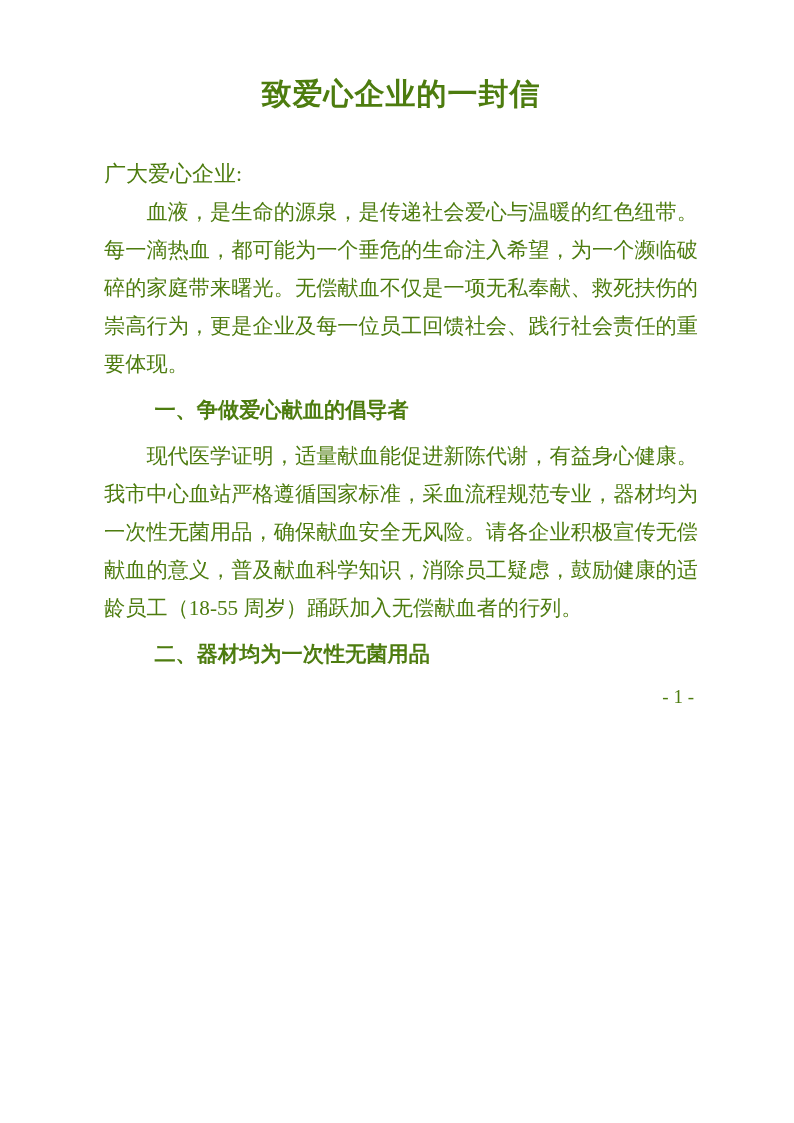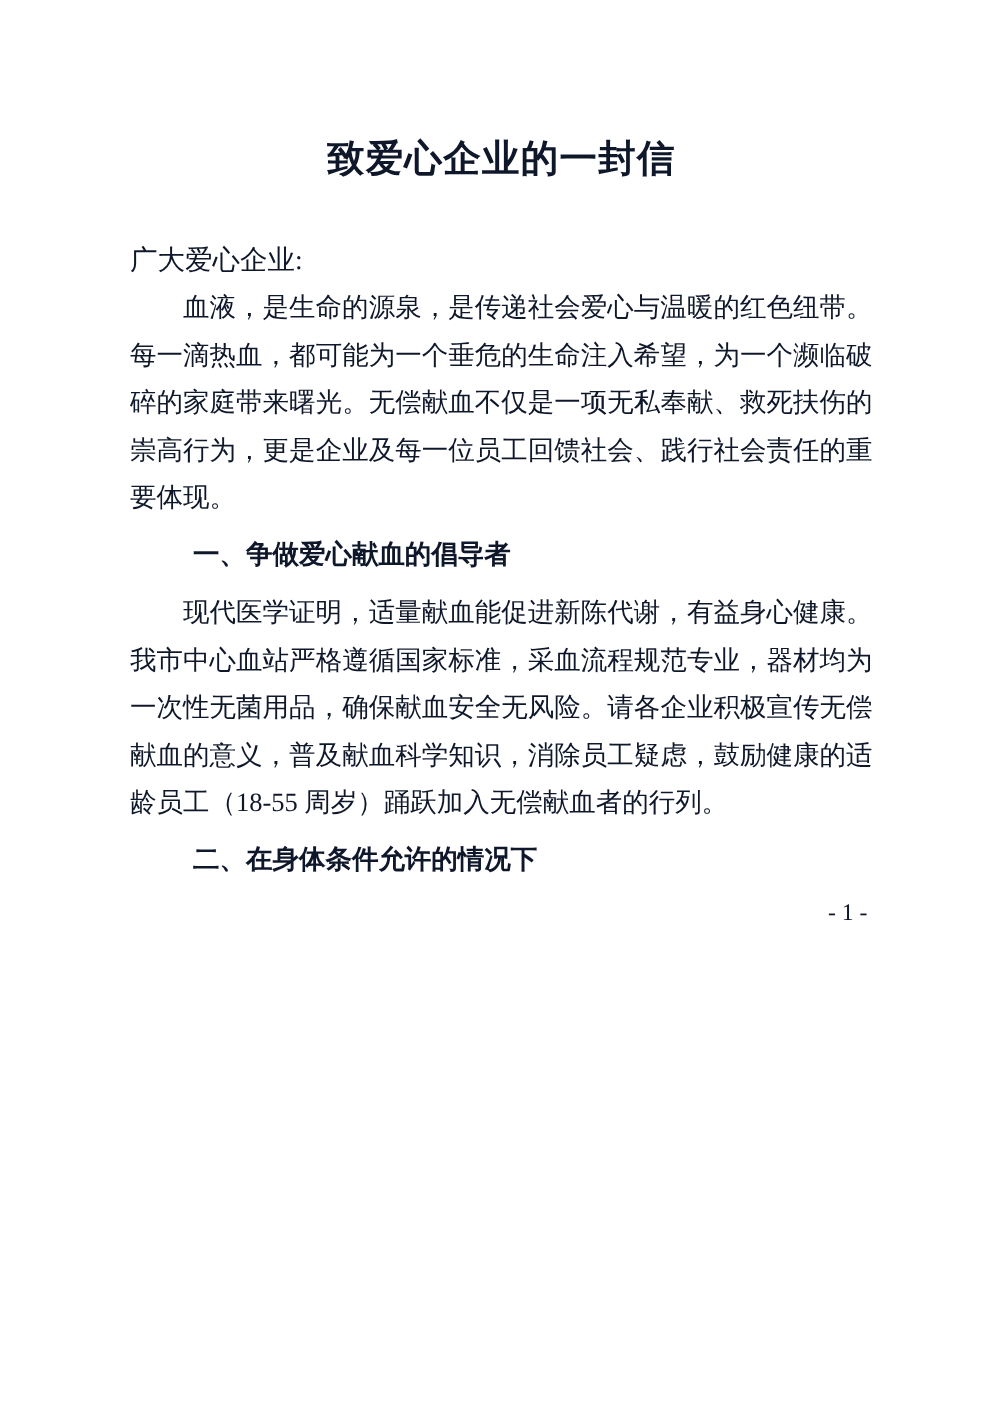--- a/index.html
+++ b/index.html
@@ -7,22 +7,22 @@
     padding: 0;
     background: #ffffff;
   }
   .page {
     position: relative;
     width: 794px;
     height: 1123px;
     margin: 0 auto;
     background: #ffffff;
     box-sizing: border-box;
-    padding: 106px 96px 0 104px;
-    color: #0f172a;
+    padding: 72px 96px 0 104px;
+    color: #4d7c0f;
     font-family: "Liberation Serif", "DejaVu Serif", serif;
     overflow: hidden;
   }
   .doc-title {
     margin: 0 0 39px 0;
     font-size: 30px;
     line-height: 44px;
     font-weight: bold;
     text-align: center;
     letter-spacing: 1px;
@@ -67,17 +67,17 @@
 
   <div class="salutation">广大爱心企业:</div>
 
   <p class="body-para">血液，是生命的源泉，是传递社会爱心与温暖的红色纽带。每一滴热血，都可能为一个垂危的生命注入希望，为一个濒临破碎的家庭带来曙光。无偿献血不仅是一项无私奉献、救死扶伤的崇高行为，更是企业及每一位员工回馈社会、践行社会责任的重要体现。</p>
 
 
   <h2 class="section-heading">一、争做爱心献血的倡导者</h2>
 
   <p class="body-para">现代医学证明，适量献血能促进新陈代谢，有益身心健康。我市中心血站严格遵循国家标准，采血流程规范专业，器材均为一次性无菌用品，确保献血安全无风险。请各企业积极宣传无偿献血的意义，普及献血科学知识，消除员工疑虑，鼓励健康的适龄员工（18-55 周岁）踊跃加入无偿献血者的行列。</p>
 
-  <h2 class="section-heading">二、在身体条件允许的情况下</h2>
+  <h2 class="section-heading">二、器材均为一次性无菌用品</h2>
 
 
   <div class="page-footer">- 1 -</div>
 </div>
 
 </body></html>

